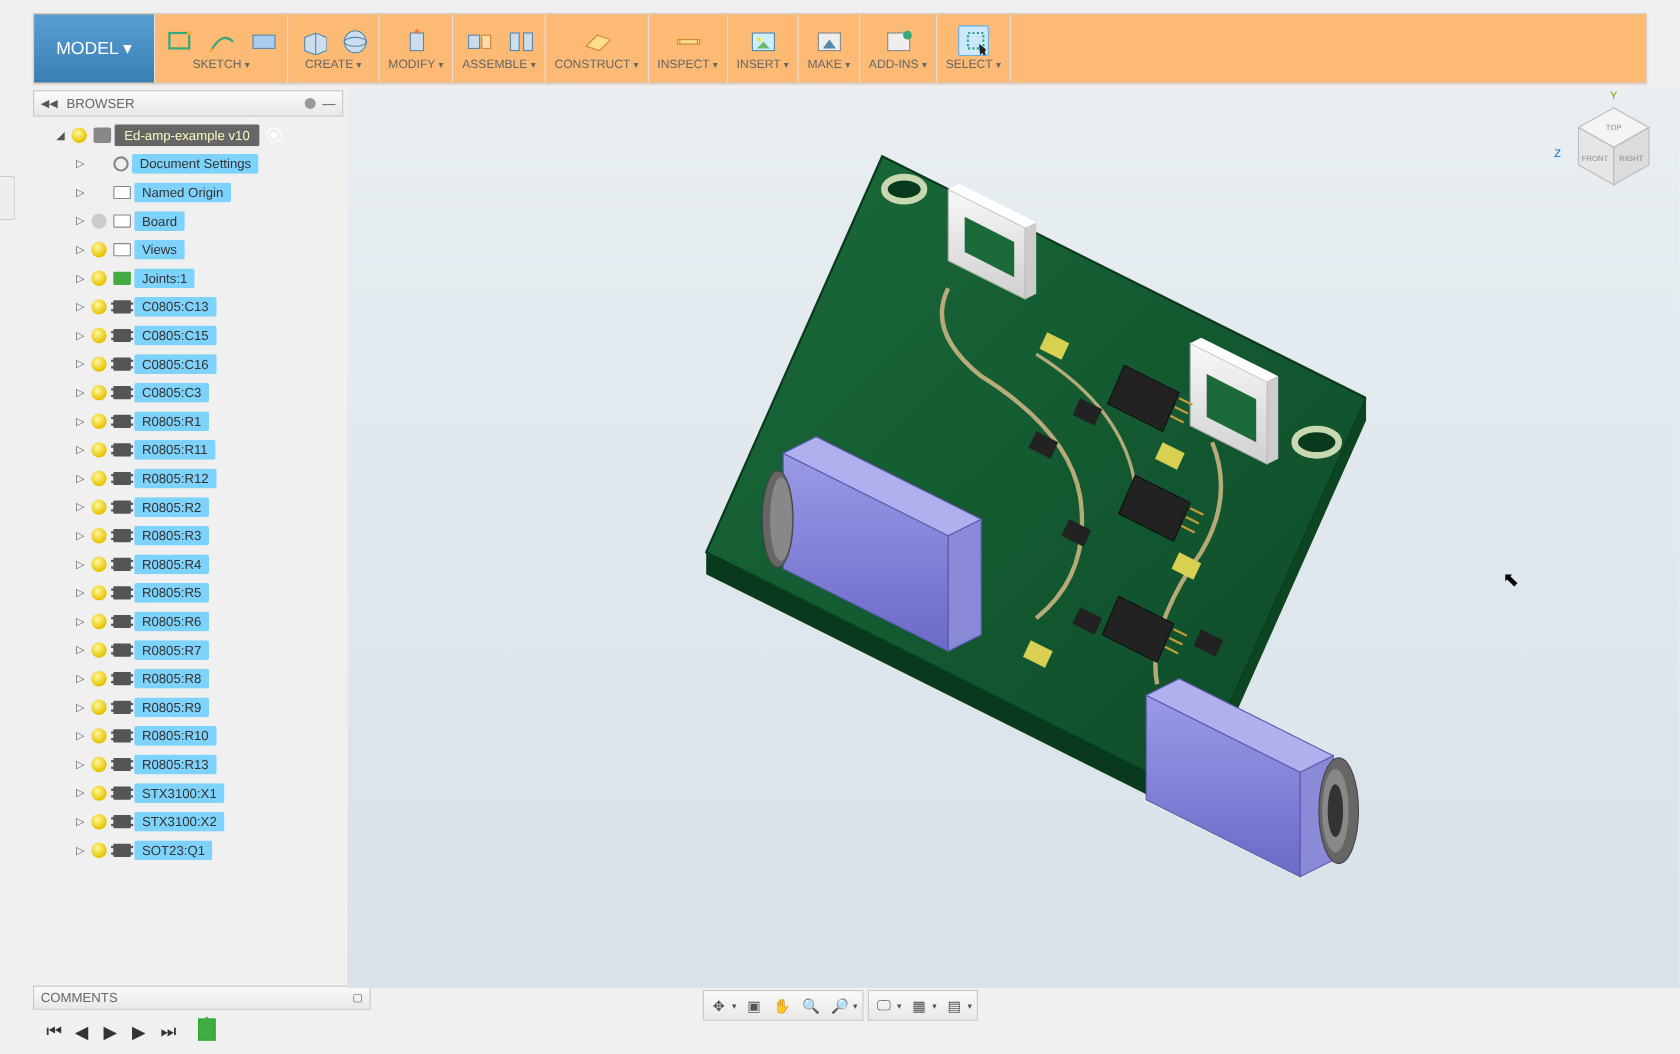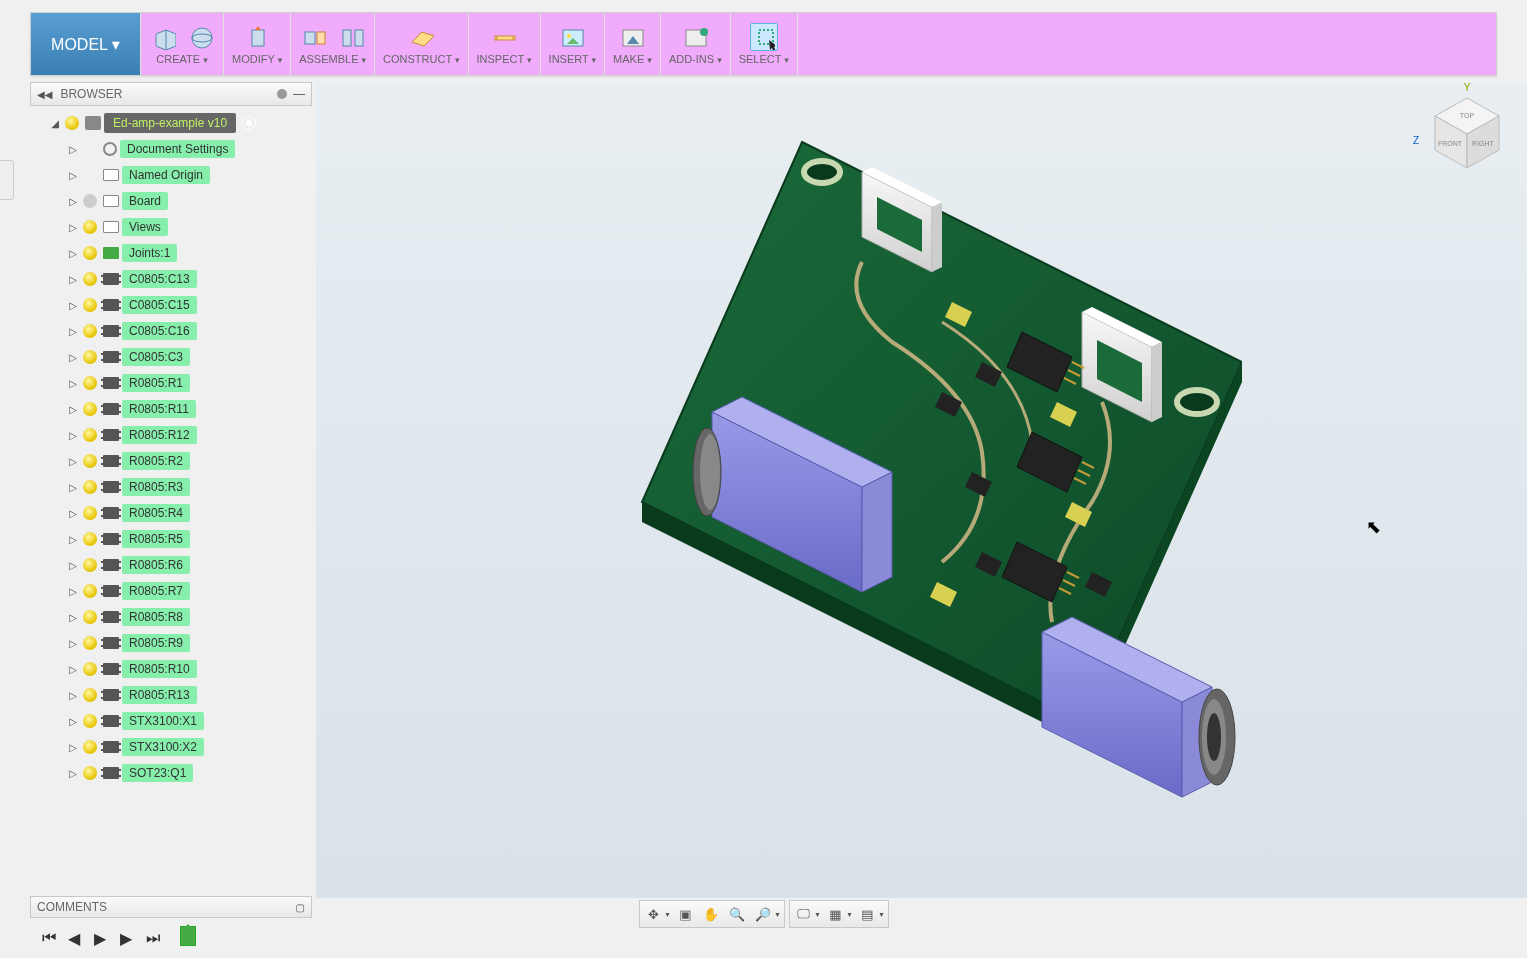--- a/index.html
+++ b/index.html
@@ -1,21 +1,21 @@
 <!DOCTYPE html>
 <html><head>
 <meta charset="utf-8">
 <style>
 * { margin: 0; padding: 0; box-sizing: border-box; font-family: "Segoe UI", Arial, sans-serif; }
 body { width: 1527px; height: 958px; background: #f0f0f0; position: relative; overflow: hidden; }
 
 
 .toolbar {
   position: absolute; top: 12px; left: 30px; right: 30px;
-  height: 64px; background: #f0abfc; border: 1px solid #d0d0d0;
+  height: 64px; background: #fdba74; border: 1px solid #d0d0d0;
   display: flex; align-items: stretch;
   box-shadow: 0 1px 2px rgba(0,0,0,0.1);
 }
 .toolbar-section { display: flex; flex-direction: column; align-items: center; justify-content: center; border-right: 1px solid #e0e0e0; padding: 0 8px; }
 .toolbar-section.model { background: linear-gradient(#5a9fd4,#3a7fb4); color:#fff; width:110px; justify-content:center; }
 .toolbar-icons { display:flex; gap:10px; padding-top:4px; }
 .toolbar-icon { width:28px; height:28px; display:flex; align-items:center; justify-content:center; cursor:pointer; }
 .toolbar-label { font-size: 11px; color:#666; padding:2px 0 4px; cursor:pointer; }
 .toolbar-label .caret { font-size:9px; }
 .select-active { background:#cce8ff; border:1px solid #66afe0; border-radius:2px; padding:2px; }
@@ -32,33 +32,33 @@
 .browser-header .collapse-btn { margin-right:8px; font-size:10px; color:#555; cursor:pointer; }
 .browser-header .spacer { flex:1; }
 .browser-header .dot { width:10px; height:10px; border-radius:50%; background:#999; margin-left:4px; cursor:pointer; }
 .tree { padding:4px 0; }
 .tree-row { display:flex; align-items:center; height:26px; font-size:12px; color:#333; cursor:pointer; }
 .tree-indent { width:18px; }
 .tree-arrow { width:14px; text-align:center; color:#555; font-size:10px; }
 .tree-bulb { width:14px; height:14px; border-radius:50%; background:radial-gradient(circle at 40% 35%,#fff89a,#e6c200 70%); margin:0 3px; }
 .tree-bulb.off { background:#ccc; }
 .tree-icon { width:16px; height:14px; margin:0 3px; }
-.tree-label { background:#86efac; border:1px solid transparent; padding:1px 6px; border-radius:2px; }
-.tree-row.root .tree-label { background:#666; color:#bef264; padding:2px 8px; }
+.tree-label { background:#7dd3fc; border:1px solid transparent; padding:1px 6px; border-radius:2px; }
+.tree-row.root .tree-label { background:#666; color:#fef9c3; padding:2px 8px; }
 .tree-row.root .target { width:14px;height:14px;border:1px solid #fff;border-radius:50%;margin-left:6px;position:relative;}
 .tree-row.root .target::after{content:"";position:absolute;top:3px;left:3px;width:6px;height:6px;border-radius:50%;background:#fff;}
 .component-icon { width:16px; height:12px; background:#555; border-radius:1px; position:relative; }
 .component-icon::before,.component-icon::after{content:"";position:absolute;left:-2px;right:-2px;height:2px;background:#555;}
 .component-icon::before{top:2px;} .component-icon::after{bottom:2px;}
 .folder-icon{width:16px;height:12px;background:#fff;border:1px solid #888;border-radius:1px;}
 .gear-icon{width:14px;height:14px;border:2px solid #888;border-radius:50%;}
 .board-icon{width:16px;height:12px;background:#4a4;border-radius:1px;}
 
 
-.comments-bar { position:absolute; left:30px; width:282px; bottom:40px; height:22px;
+.comments-bar { position:absolute; left:30px; width:307px; bottom:40px; height:22px;
   background:linear-gradient(#fafafa,#e8e8e8); border:1px solid #c8c8c8;
   display:flex; align-items:center; padding:0 6px; font-size:12px; color:#666; }
 .comments-bar .spacer{flex:1;}
 
 
 .timeline { position:absolute; left:30px; right:30px; bottom:8px; height:28px;
   display:flex; align-items:center; gap:12px; padding:0 12px; }
 .timeline-btn { width:14px; height:14px; cursor:pointer; color:#333; }
 .timeline-marker { width:16px; height:20px; background:#4a4; border:1px solid #2a2; position:relative; margin-left:8px;}
 .timeline-marker::after{content:"";position:absolute;top:-8px;left:50%;transform:translateX(-50%);border:5px solid transparent;border-bottom-color:#4a4;}
@@ -82,20 +82,42 @@
 .cursor-indicator{position:absolute;top:434px;right:146px;font-size:18px;color:#000;}
 </style>
 </head>
 <body>
 
 <div class="toolbar">
   <div class="toolbar-section model">
     <span class="model-label"><span>MODEL</span> <span class="caret">▾</span></span>
   </div>
   <div id="toolbar-sections" style="display: flex;">
+      <div class="toolbar-section">
+        <div class="toolbar-icons">
+          <div class="toolbar-icon">
+            <svg width="26" height="26">
+              <rect x="4" y="6" width="18" height="14" fill="none" stroke="#3a7" stroke-width="2"></rect>
+              <circle cx="22" cy="6" r="2" fill="#fa3"></circle>
+            </svg>
+          </div>
+          <div class="toolbar-icon">
+            <svg width="26" height="26">
+              <path d="M4 22 Q14 4 24 14" stroke="#3a7" stroke-width="2" fill="none"></path>
+              <circle cx="4" cy="22" r="2" fill="#fa3"></circle>
+            </svg>
+          </div>
+          <div class="toolbar-icon">
+            <svg width="26" height="26">
+              <rect x="4" y="8" width="20" height="12" fill="#ace" stroke="#58a"></rect>
+            </svg>
+          </div>
+        </div>
+        <div class="toolbar-label">SKETCH <span class="caret">▾</span></div>
+      </div>
       <div class="toolbar-section">
         <div class="toolbar-icons">
           <div class="toolbar-icon">
             <svg width="26" height="26">
               <polygon points="6,10 16,6 26,10 26,22 16,26 6,22" fill="#cde" stroke="#58a"></polygon>
               <line x1="16" y1="6" x2="16" y2="26" stroke="#58a"></line>
             </svg>
           </div>
           <div class="toolbar-icon">
             <svg width="26" height="26">

